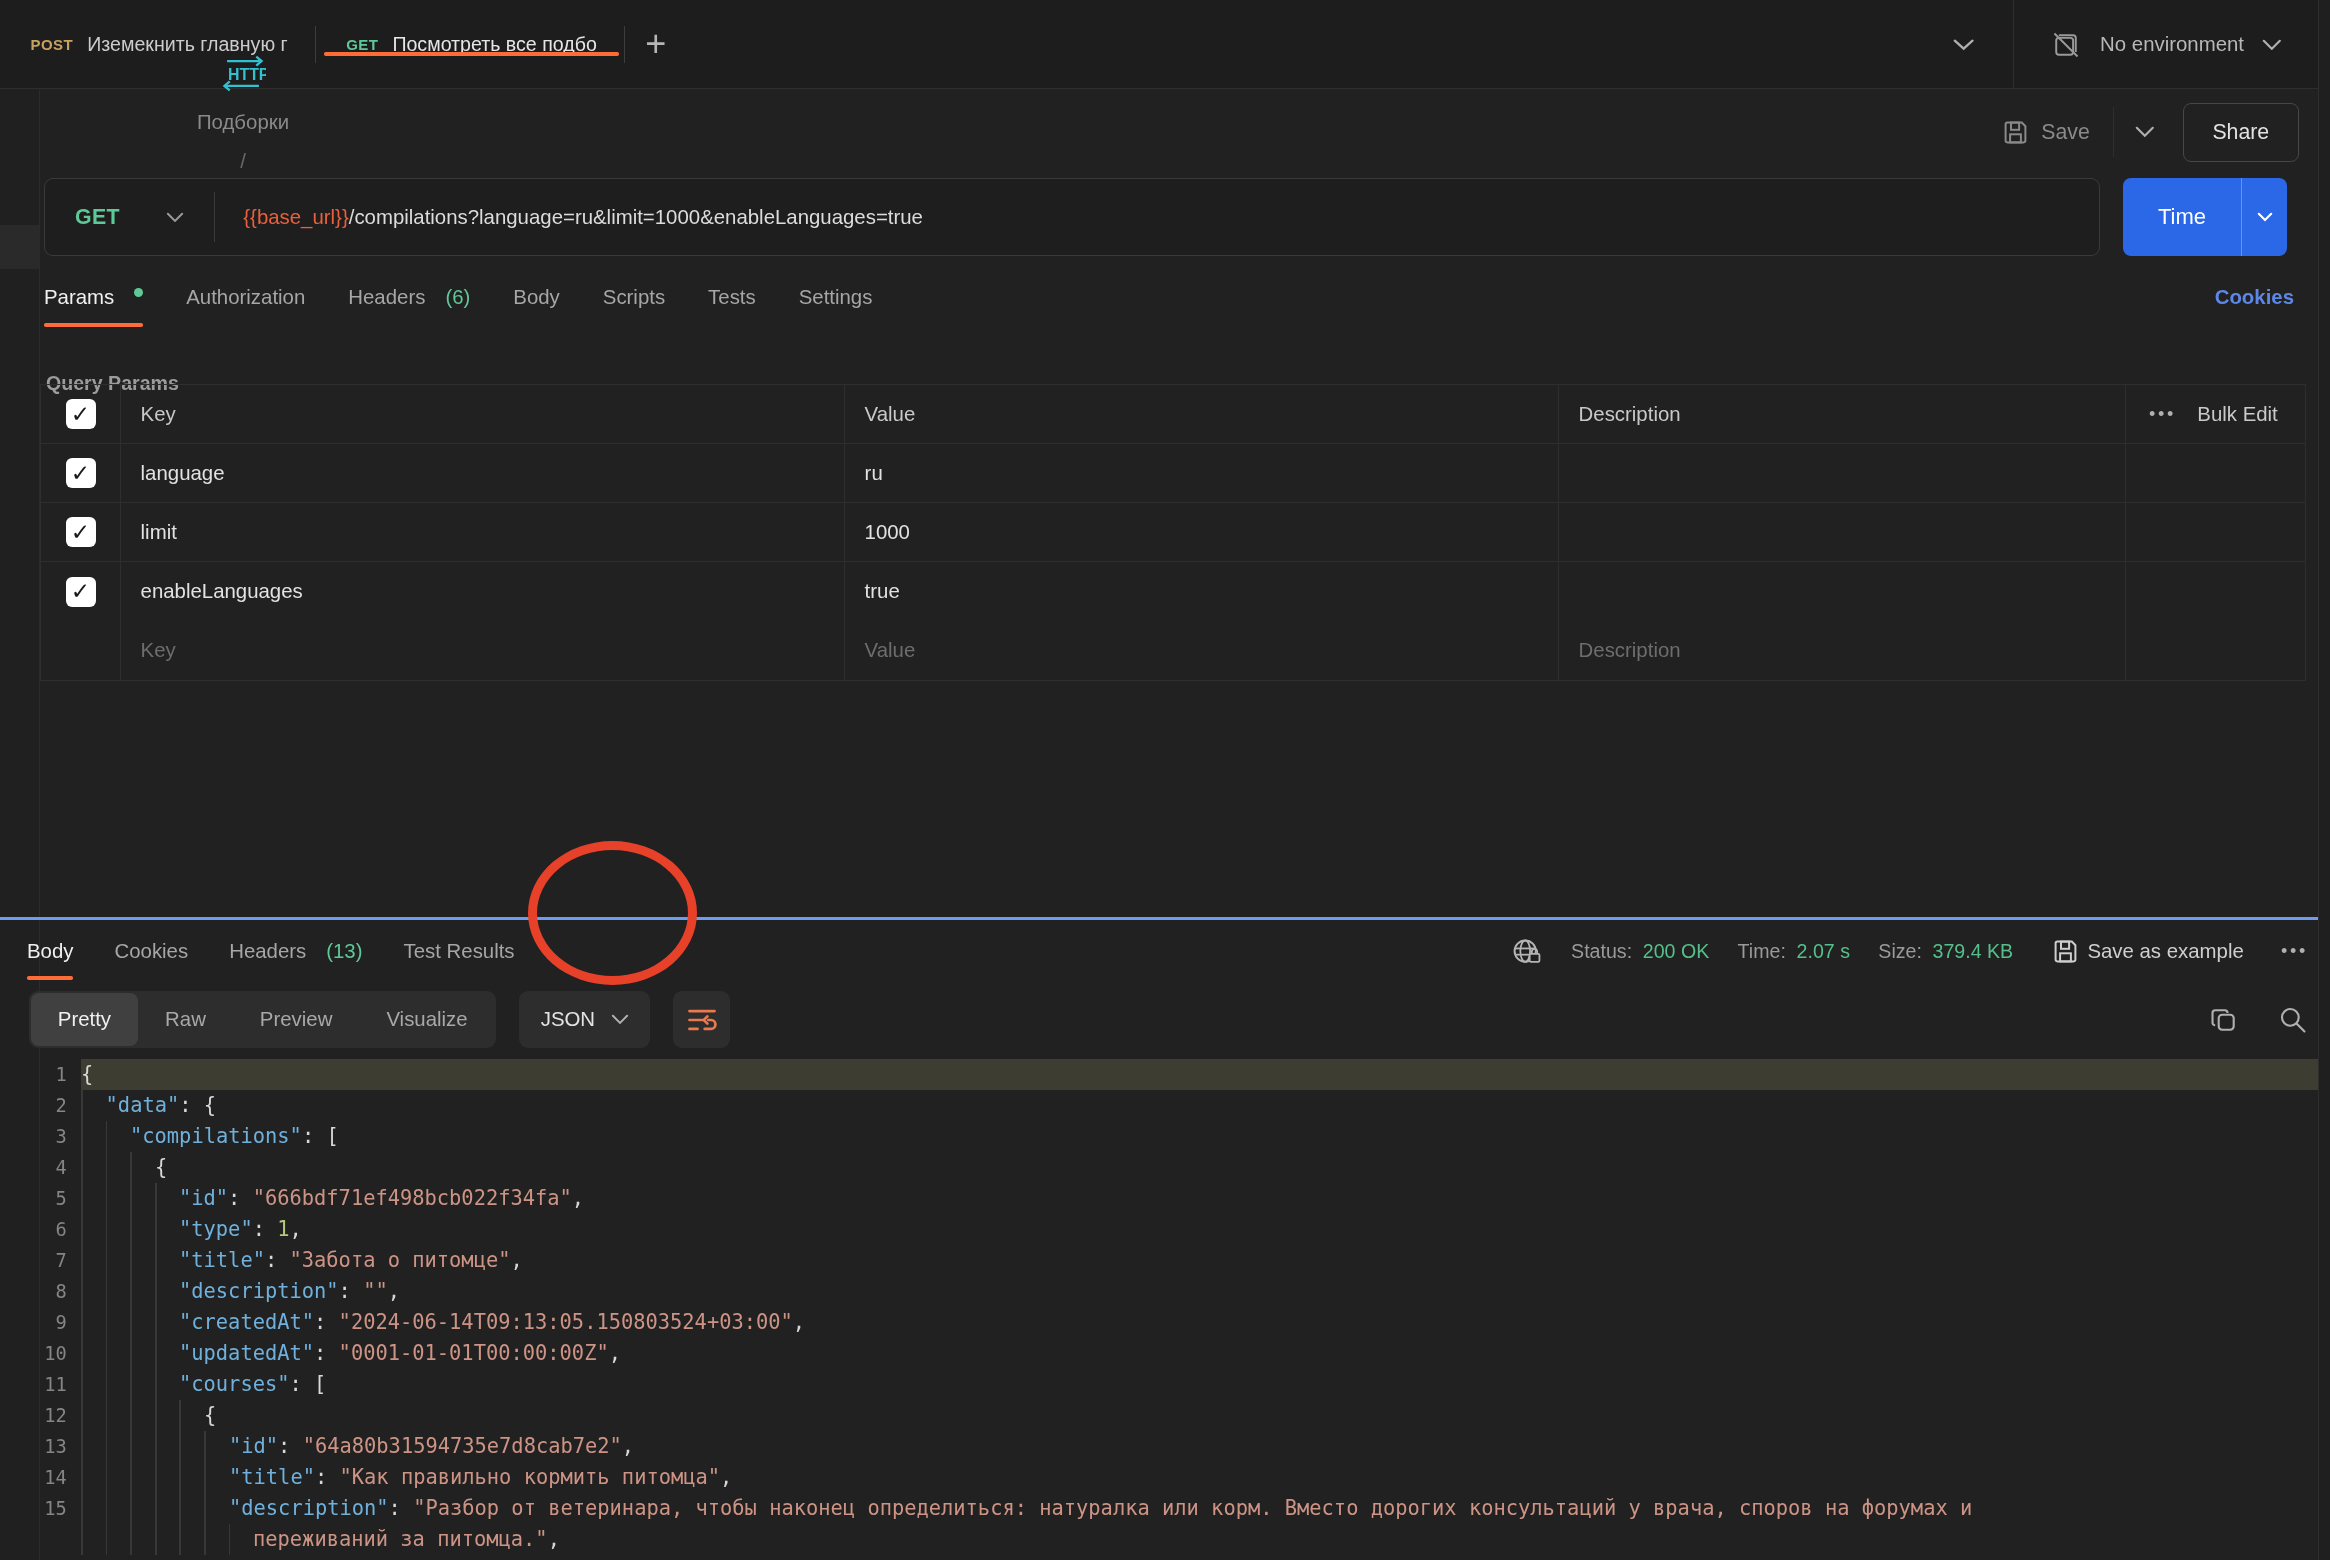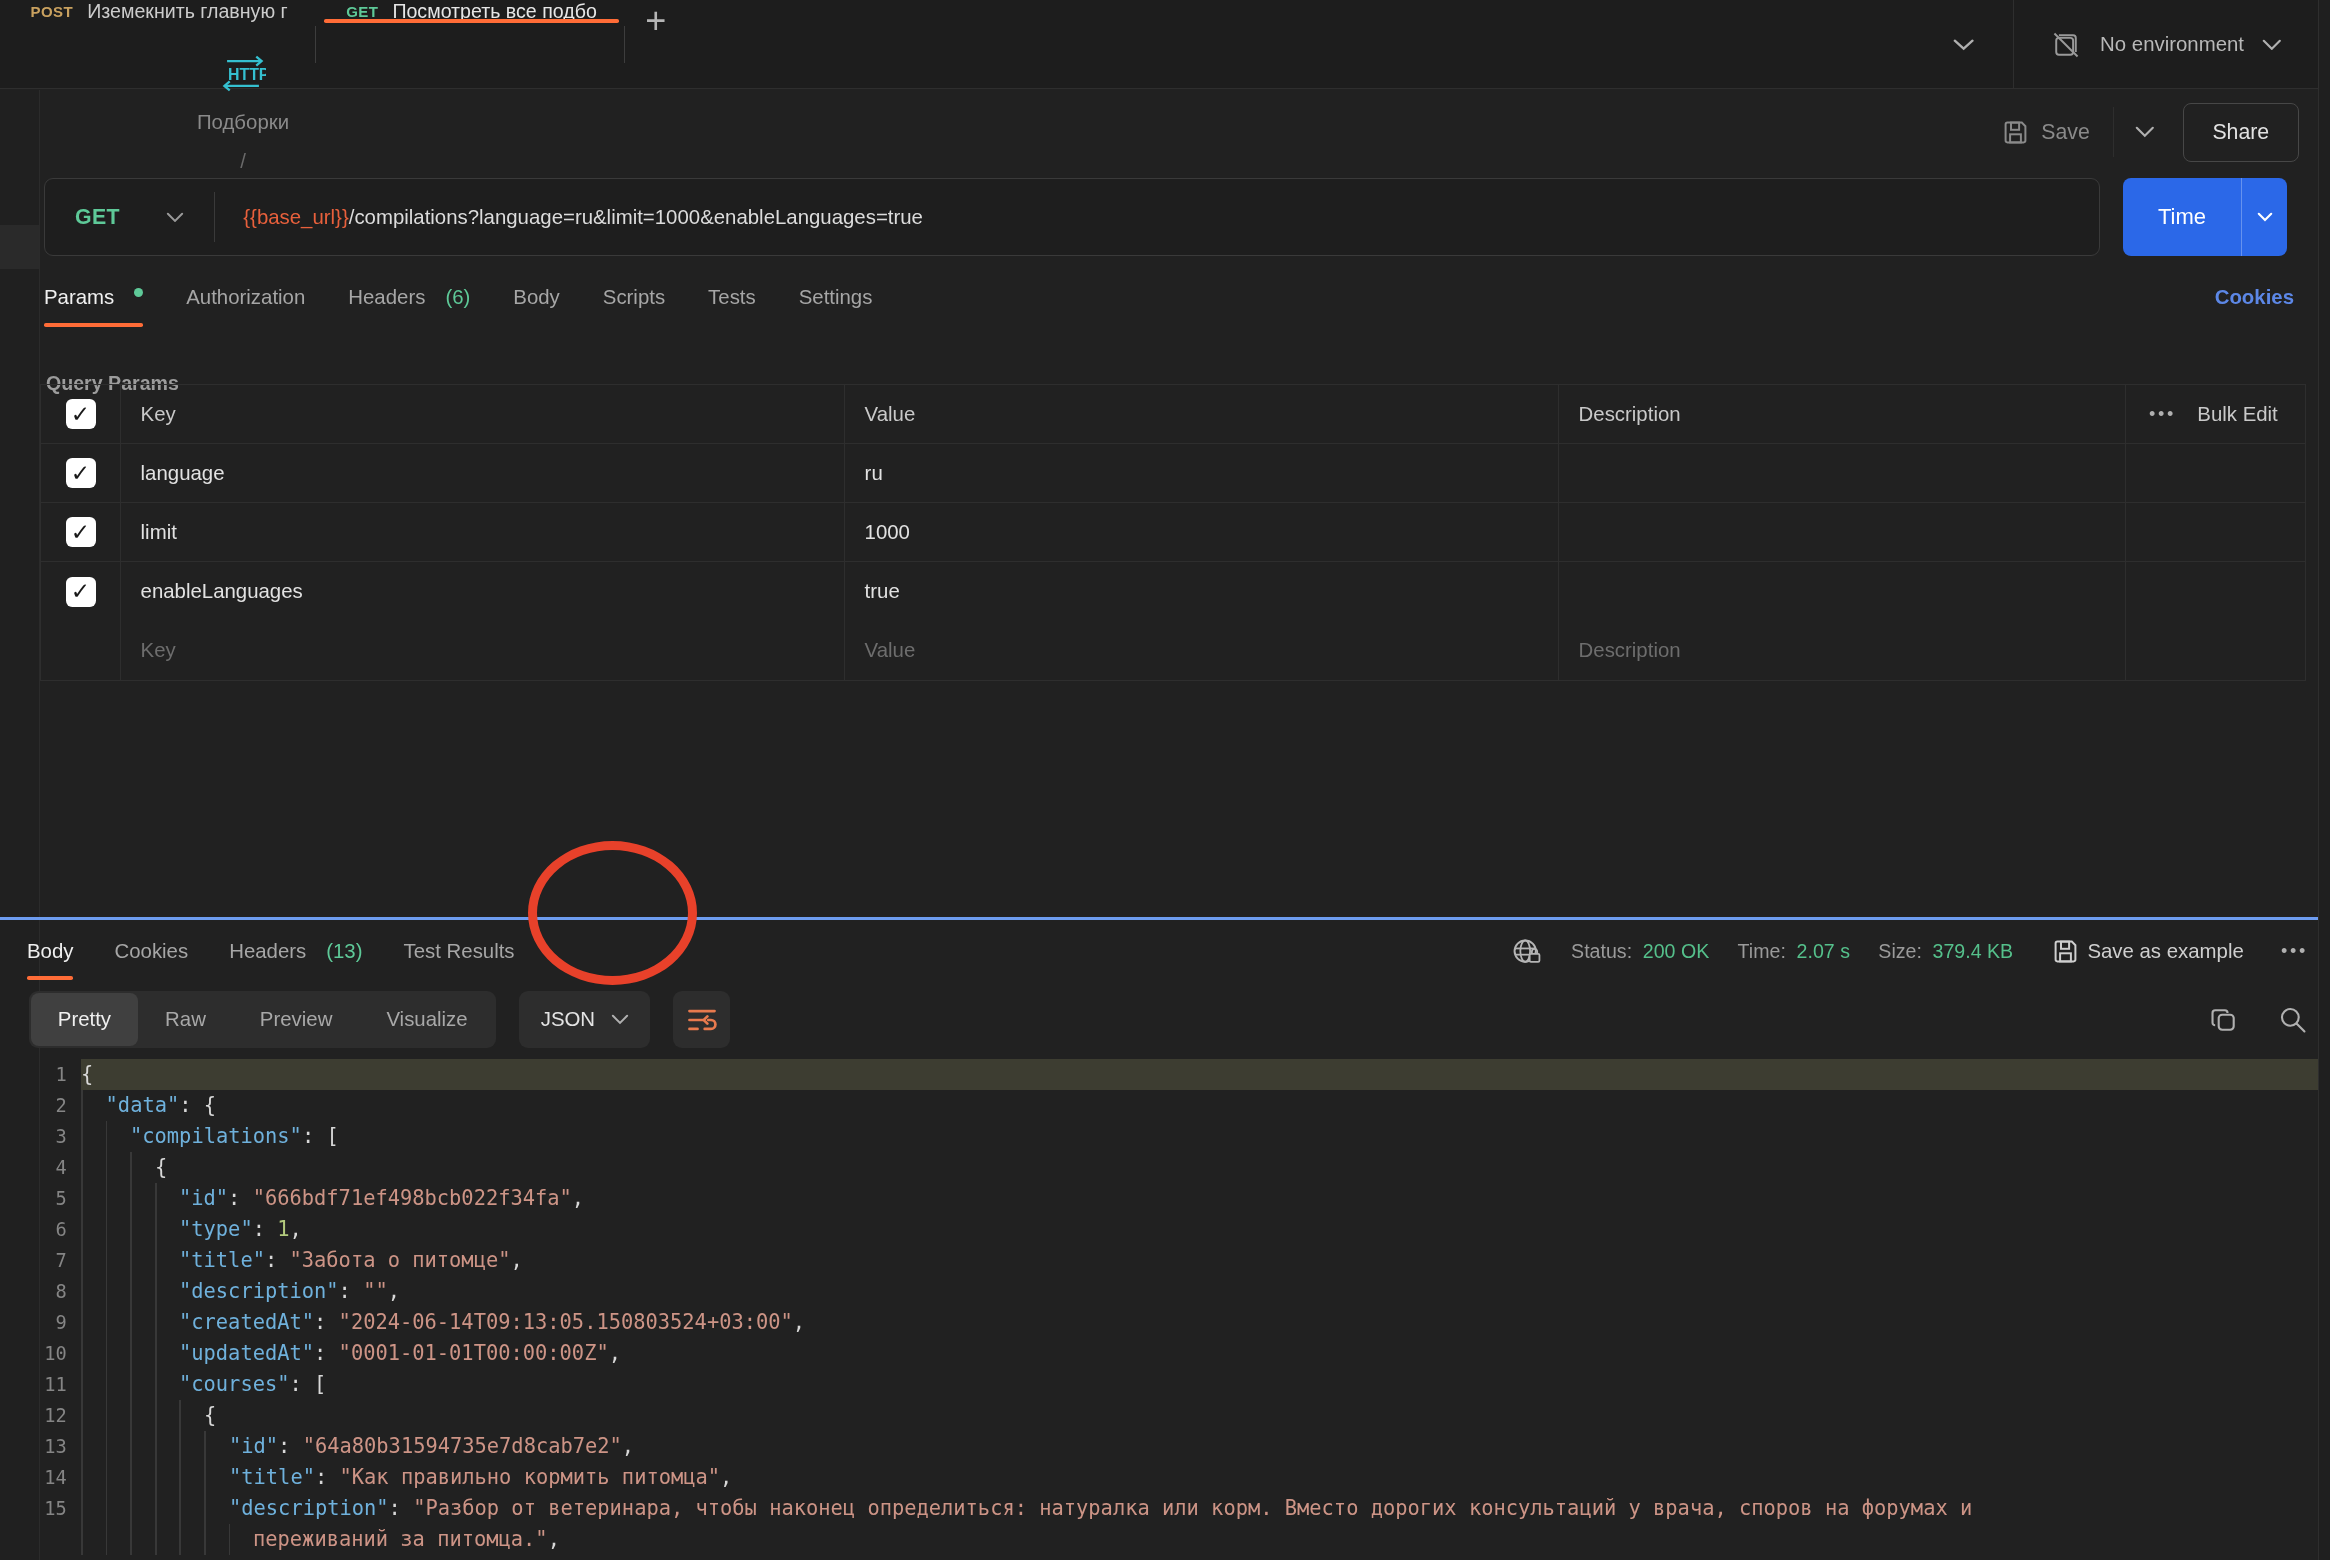--- a/index.html
+++ b/index.html
@@ -10,21 +10,21 @@
     --divblue:#6d9cf0; --red:#e8412a; --tokk:#6fb1dc; --toks:#cd9486;
     --tokn:#b3ca7d; --tokp:#d8d8d8; --hl:#3d3d31;
   }
   *{margin:0;padding:0;box-sizing:border-box;}
   html,body{width:2330px;height:1561px;overflow:hidden;}
   body{background:var(--bg);font-family:"Liberation Sans","DejaVu Sans",sans-serif;color:var(--text);}
   .app{position:relative;width:2330px;height:1561px;overflow:hidden;}
 
   
   .tabbar{position:absolute;left:0;top:0;width:2330px;height:89px;background:var(--bg2);
-    border-bottom:0.9px solid var(--border);display:flex;align-items:flex-start;}
+    border-bottom:0.9px solid var(--border);display:flex;align-items:center;}
   .tab{position:relative;display:flex;align-items:center;gap:14.2px;padding:0 27px;margin-left:3.6px;cursor:default;}
   .tab .method{font-size:15px;font-weight:700;letter-spacing:0.4px;}
   .method.post{color:var(--post);} .method.get{color:var(--get);}
   .tab .tab-label{font-size:19.6px;color:#cccccc;white-space:nowrap;}
   .tab.active .tab-label{color:#e6e6e6;}
   .tab-underline{position:absolute;left:5.3px;right:5.3px;bottom:0;height:3.6px;background:var(--orange);border-radius:1.8px;}
   .tab-sep{width:0.9px;height:37px;background:#3d3d3d;align-self:center;}
   .tab-plus{display:flex;align-items:center;justify-content:center;width:62px;font-size:36px;font-weight:300;
     color:#b5b5b5;background:none;border:none;}
   .tabbar-right{position:absolute;right:12.4px;top:0;height:89px;display:flex;align-items:center;}

